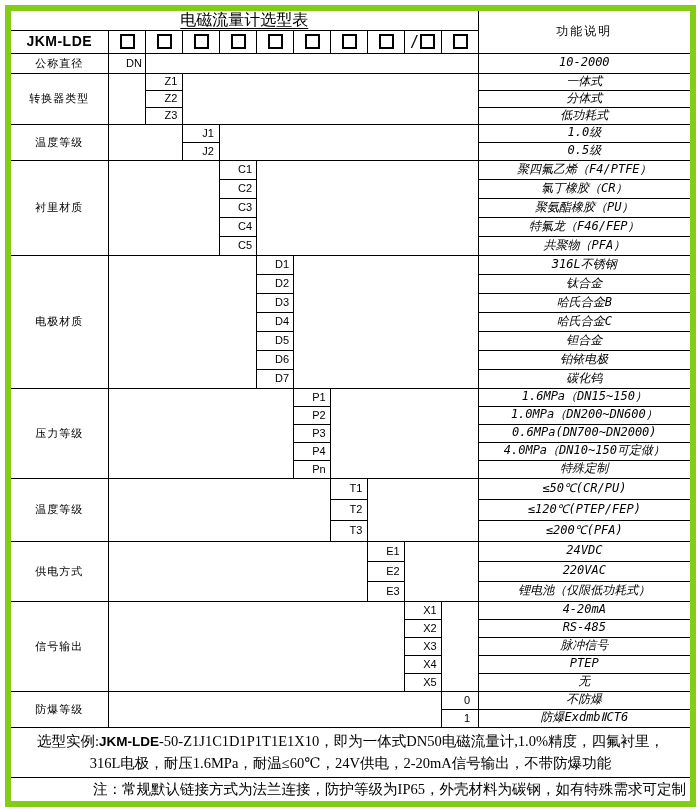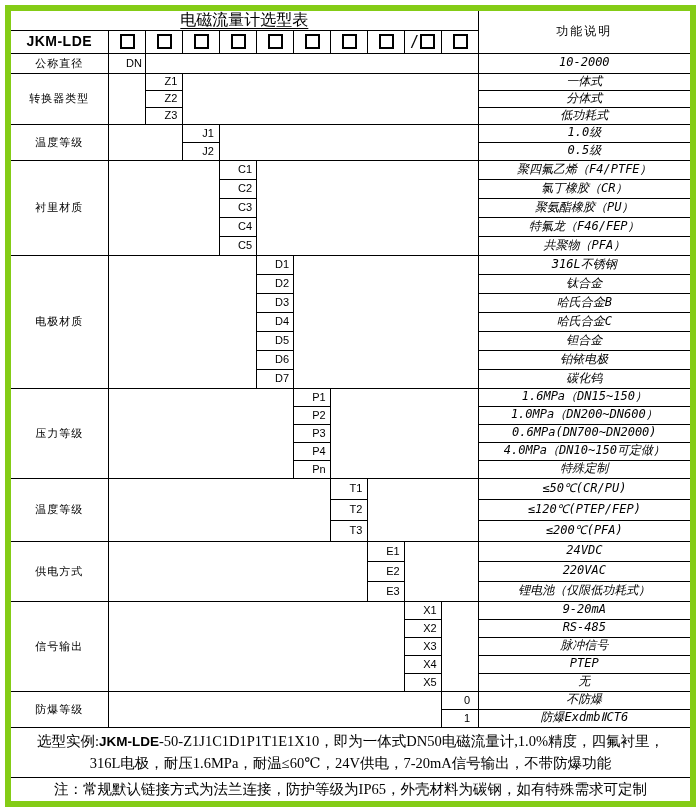--- a/index.html
+++ b/index.html
@@ -31,21 +31,21 @@
          font-size:14px;letter-spacing:0.5px;}
   .lbl{font-size:11px;letter-spacing:1px;}
   .code{font-family:Liberation Sans, sans-serif;font-size:11px;padding-left:16px;}
   .desc{font-family:"DejaVu Sans Mono","Liberation Serif",monospace;font-size:12px;font-style:italic;}
   .checkbox{display:inline-block;width:11px;height:11px;border:2px solid #000;
             vertical-align:middle;background:#fff;}
   .slash{font-family:"DejaVu Sans Mono",monospace;font-size:15px;vertical-align:middle;
          margin-right:1px;}
   .example{font-size:14.5px;line-height:1.55;white-space:normal;padding:2px 4px;}
   .ex-model{font-family:"Liberation Sans","DejaVu Sans",sans-serif;font-weight:bold;font-size:13.5px;}
-  .note{font-size:14.5px;text-align:center;padding:3px 4px;white-space:normal;}
+  .note{font-size:14.5px;text-align:right;padding:3px 4px;white-space:normal;}
 </style>
 </head>
 <body>
 
 <div class="sheet">
 <table>
   <colgroup>
     <col style="width:100px">
     <col style="width:37px">
         <col style="width:37px">
@@ -225,21 +225,21 @@
   <tr class="s-e">
           <td class="code">E3</td>
           <td class="desc">锂电池（仅限低功耗式）</td>
         </tr>
 
   <tr class="s-x">
     <td rowspan="5" class="lbl">信号输出</td>
     <td rowspan="5" colspan="8"></td>
     <td class="code">X1</td>
     <td rowspan="5"></td>
-    <td class="desc">9-20mA</td>
+    <td class="desc">4-20mA</td>
   </tr>
   <tr class="s-x">
           <td class="code">X2</td>
           <td class="desc">RS-485</td>
         </tr>
   <tr class="s-x">
           <td class="code">X3</td>
           <td class="desc">脉冲信号</td>
         </tr>
   <tr class="s-x">
@@ -258,21 +258,21 @@
     <td class="desc">不防爆</td>
   </tr>
   <tr class="s-fb">
           <td class="code">1</td>
           <td class="desc">防爆ExdmbⅡCT6</td>
         </tr>
 
   <tr class="r-example">
     <td colspan="12" class="example">
       <div><span>选型实例:</span><span class="ex-model">JKM-LDE</span><span>-50-Z1J1C1D1P1T1E1X10，即为一体式DN50电磁流量计,1.0%精度，四氟衬里，</span></div>
-      <div>316L电极，耐压1.6MPa，耐温≤60℃，24V供电，7-20mA信号输出，不带防爆功能</div>
+      <div>316L电极，耐压1.6MPa，耐温≤60℃，24V供电，2-20mA信号输出，不带防爆功能</div>
     </td>
   </tr>
 
   <tr class="r-note">
     <td colspan="12" class="note">注：常规默认链接方式为法兰连接，防护等级为IP65，外壳材料为碳钢，如有特殊需求可定制</td>
   </tr>
 </tbody>
     </table>
 </div>
 

